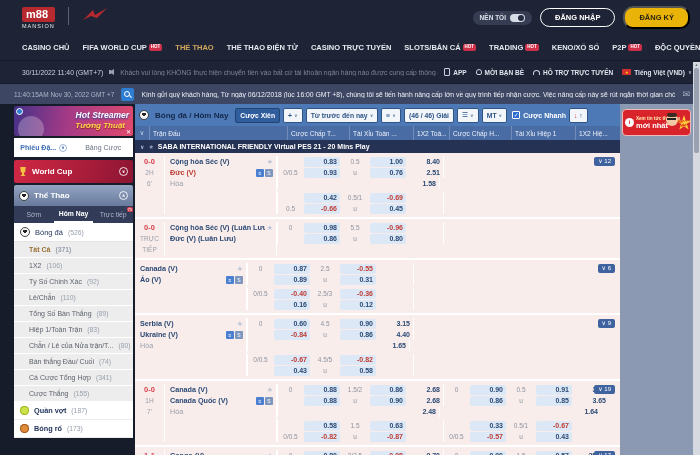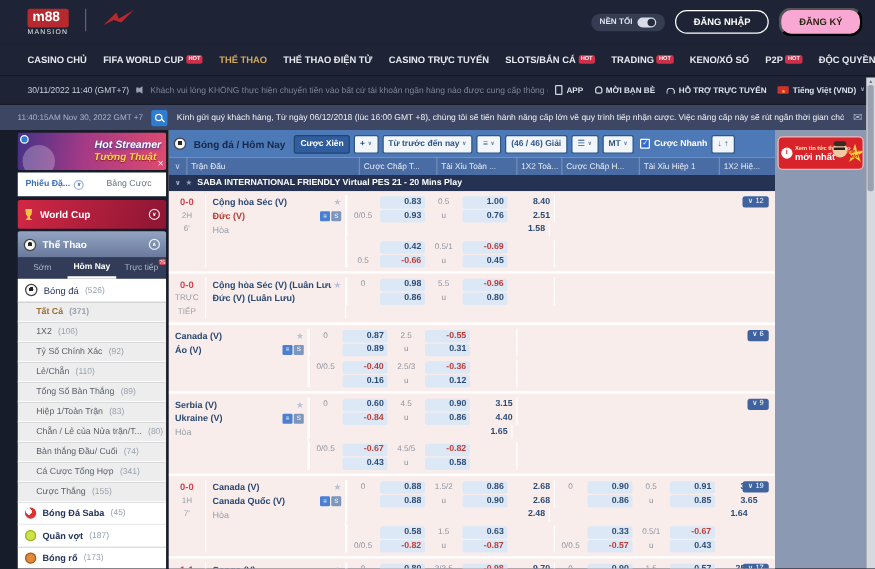--- a/index.html
+++ b/index.html
@@ -11,21 +11,21 @@
   .logo{display:flex;align-items:flex-start;gap:6px;}
   .logo-box{background:#b5292f;color:#fff;font-weight:bold;font-size:11px;border-radius:2px;padding:1px 4px;line-height:13px;}
   .logo-sub{color:#e8e8e8;font-size:5.5px;letter-spacing:1px;margin-top:1px;text-align:center;}
   .logo-div{width:1px;height:18px;background:#5a6178;margin:0 7px;}
   .falcon svg{display:block;}
   .top-right{margin-left:auto;display:flex;align-items:center;gap:8px;}
   .dark-pill{display:flex;align-items:center;gap:4px;background:#363d52;border-radius:9px;padding:3px 7px;color:#dfe3ee;font-size:6.5px;font-weight:bold;}
   .toggle{width:15px;height:8px;border-radius:4px;background:#d8dce6;position:relative;}
   .toggle::after{content:"";position:absolute;right:1px;top:1px;width:6px;height:6px;border-radius:50%;background:#262c3f;}
   .btn-login{border:1px solid #fff;border-radius:10px;color:#fff;font-size:7.5px;font-weight:bold;padding:4px 14px;background:transparent;}
-  .btn-reg{border-radius:10px;color:#2a2410;font-size:7.5px;font-weight:bold;padding:5px 14px;background:#f9a8d4;}
+  .btn-reg{border-radius:10px;color:#2a2410;font-size:7.5px;font-weight:bold;padding:5px 14px;background:#eab308;}
 
   
   .nav{position:absolute;left:0;top:35px;width:700px;height:26px;background:#1e2435;display:flex;align-items:center;gap:13px;padding:0 10px 0 22px;border-bottom:1px solid #141927;}
   .nav-item{color:#e7e9f0;font-size:7.5px;font-weight:bold;display:flex;align-items:center;gap:2px;white-space:nowrap;}
   .nav-item.active{color:#d2a85e;}
   .nav-badge{background:#cf3049;color:#fff;font-size:4.5px;border-radius:2px;padding:1px 2px;line-height:1;}
 
   
   .ticker{position:absolute;left:0;top:61px;width:700px;height:22px;background:#1e2435;display:flex;align-items:center;gap:6px;padding:0 8px 0 22px;}
   .tk-date{color:#cdd2e0;font-size:6.8px;white-space:nowrap;}
@@ -271,25 +271,20 @@
           <div>Cá Cược Tổng Hợp</div>
           <div class="cnt" style="margin-left: 2px;">(341)</div>
         </div>
         <div class="bt-item">
           <div>Cược Thắng</div>
           <div class="cnt" style="margin-left: 2px;">(155)</div>
         </div>
       </div>
     <div id="sports-list">
         <div class="sp-item">
-          <div class="sp-ico ico-saba"></div>
-          <div>Bóng Đá Saba</div>
-          <div class="cnt" style="font-weight: normal;">(45)</div>
-        </div>
-        <div class="sp-item">
           <div class="sp-ico ico-tennis"></div>
           <div>Quần vợt</div>
           <div class="cnt" style="font-weight: normal;">(187)</div>
         </div>
         <div class="sp-item">
           <div class="sp-ico ico-basket"></div>
           <div>Bóng rổ</div>
           <div class="cnt" style="font-weight: normal;">(173)</div>
         </div>
       </div>

